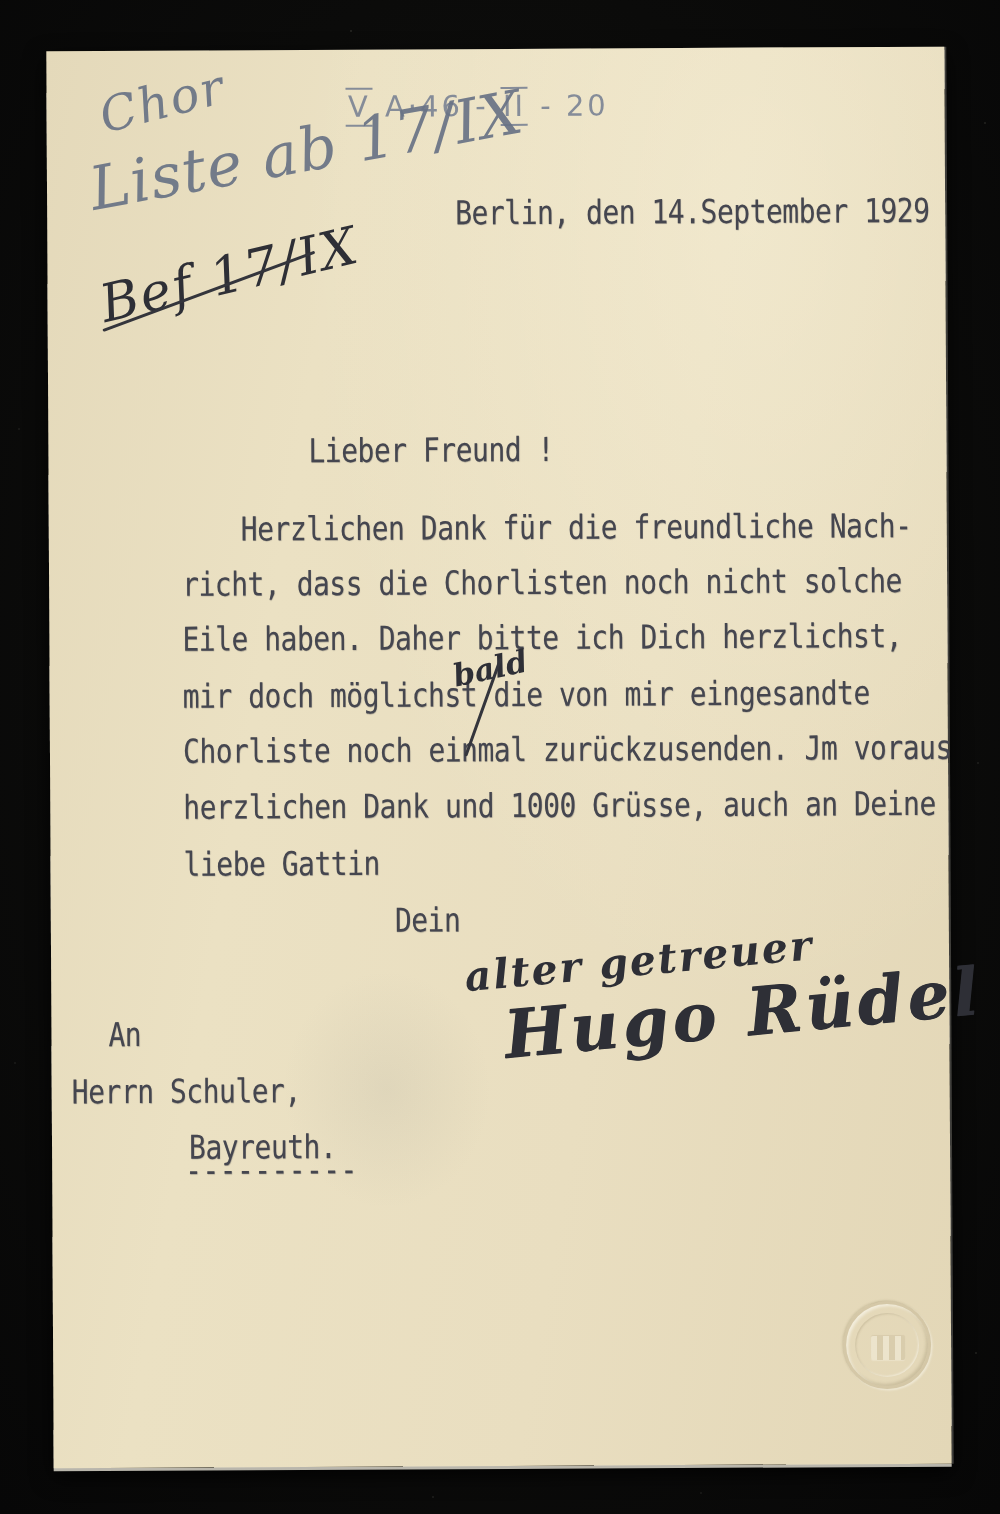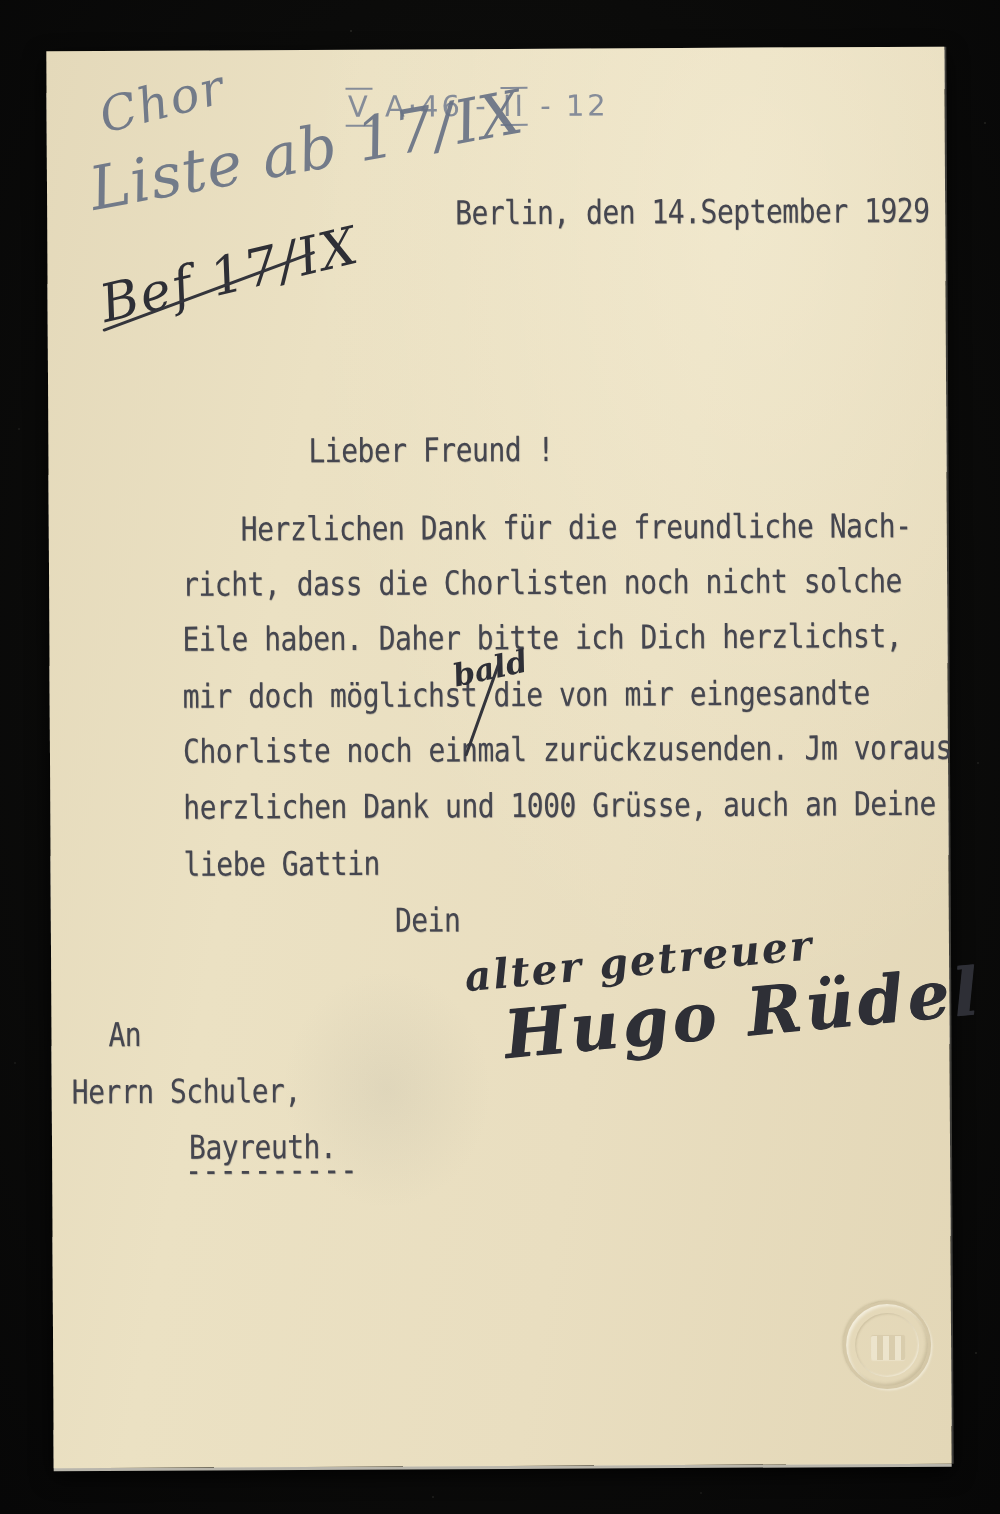--- a/index.html
+++ b/index.html
@@ -163,21 +163,21 @@
 </head>
 <body>
 
 <div class="scene">
   <div class="dust"></div>
 
   <div class="paper">
     <div class="smudge"></div>
 
     <div class="hand pencil-light file-number">
-      <span class="roman">V</span><span> A·46 - </span><span class="roman">II</span><span> - 12</span>
+      <span class="roman">V</span><span> A·46 - </span><span class="roman">II</span><span> - 20</span>
     </div>
 
     <div class="hand pencil note-chor">Chor</div>
     <div class="hand pencil note-liste">Liste ab 17/IX</div>
 
     <div class="hand ink note-bef">Bef 17/IX</div>
     <div class="bef-flourish"></div>
 
     <div class="typed dateline">Berlin, den 14.September 1929</div>
 

